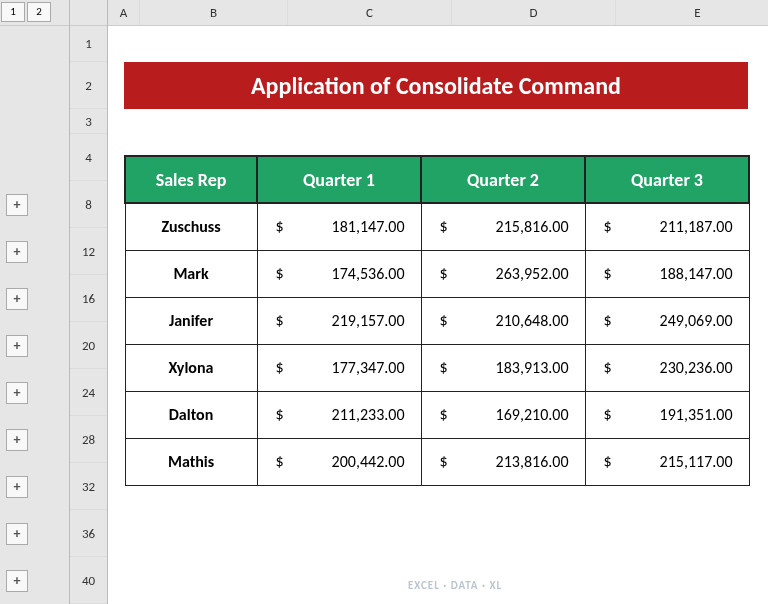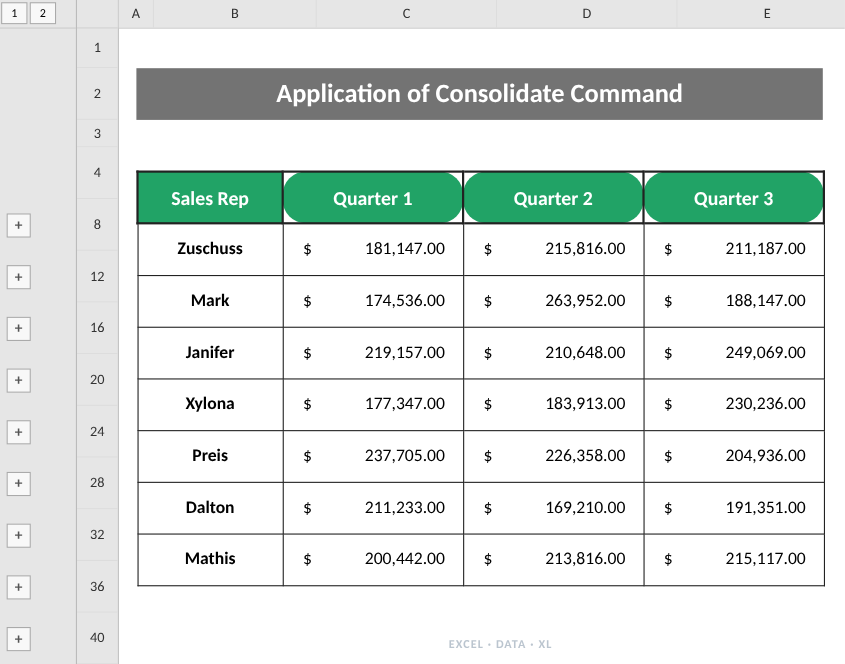--- a/index.html
+++ b/index.html
@@ -100,21 +100,21 @@
     left: 108px;
     top: 26px;
     width: 660px;
   }
   .title-banner {
     position: absolute;
     left: 16px;
     top: 36px;
     width: 624px;
     height: 47px;
-    background: #737373;
+    background: #b91c1c;
     color: #fff;
     font-weight: bold;
     font-size: 24px;
     text-align: center;
     line-height: 47px;
   }
   .data-table {
     position: absolute;
     left: 16px;
     top: 108px;
@@ -133,21 +133,21 @@
   }
   .data-table td {
     border: 1.5px solid #222;
     height: 47px;
     font-size: 16px;
     color: #000;
     padding: 0 12px;
     background: #fff;
   }
   .col-rep { width: 132px; text-align: center; font-weight: bold; }
-  .col-q { width: 164px; border-radius: 21px; }
+  .col-q { width: 164px; }
   .currency-cell {
     display: flex;
     justify-content: space-between;
     align-items: center;
     width: 100%;
   }
   .dollar { padding-left: 6px; }
   .amount { padding-right: 4px; }
   .watermark {
     position: absolute;
@@ -297,41 +297,20 @@
             </div>
           </td>
           <td class="col-q">
             <div class="currency-cell">
               <span class="dollar">$</span>
               <span class="amount">230,236.00</span>
             </div>
           </td>
         </tr>
         <tr>
-          <td class="col-rep">Preis</td>
-          <td class="col-q">
-            <div class="currency-cell">
-              <span class="dollar">$</span>
-              <span class="amount">237,705.00</span>
-            </div>
-          </td>
-          <td class="col-q">
-            <div class="currency-cell">
-              <span class="dollar">$</span>
-              <span class="amount">226,358.00</span>
-            </div>
-          </td>
-          <td class="col-q">
-            <div class="currency-cell">
-              <span class="dollar">$</span>
-              <span class="amount">204,936.00</span>
-            </div>
-          </td>
-        </tr>
-        <tr>
           <td class="col-rep">Dalton</td>
           <td class="col-q">
             <div class="currency-cell">
               <span class="dollar">$</span>
               <span class="amount">211,233.00</span>
             </div>
           </td>
           <td class="col-q">
             <div class="currency-cell">
               <span class="dollar">$</span>

